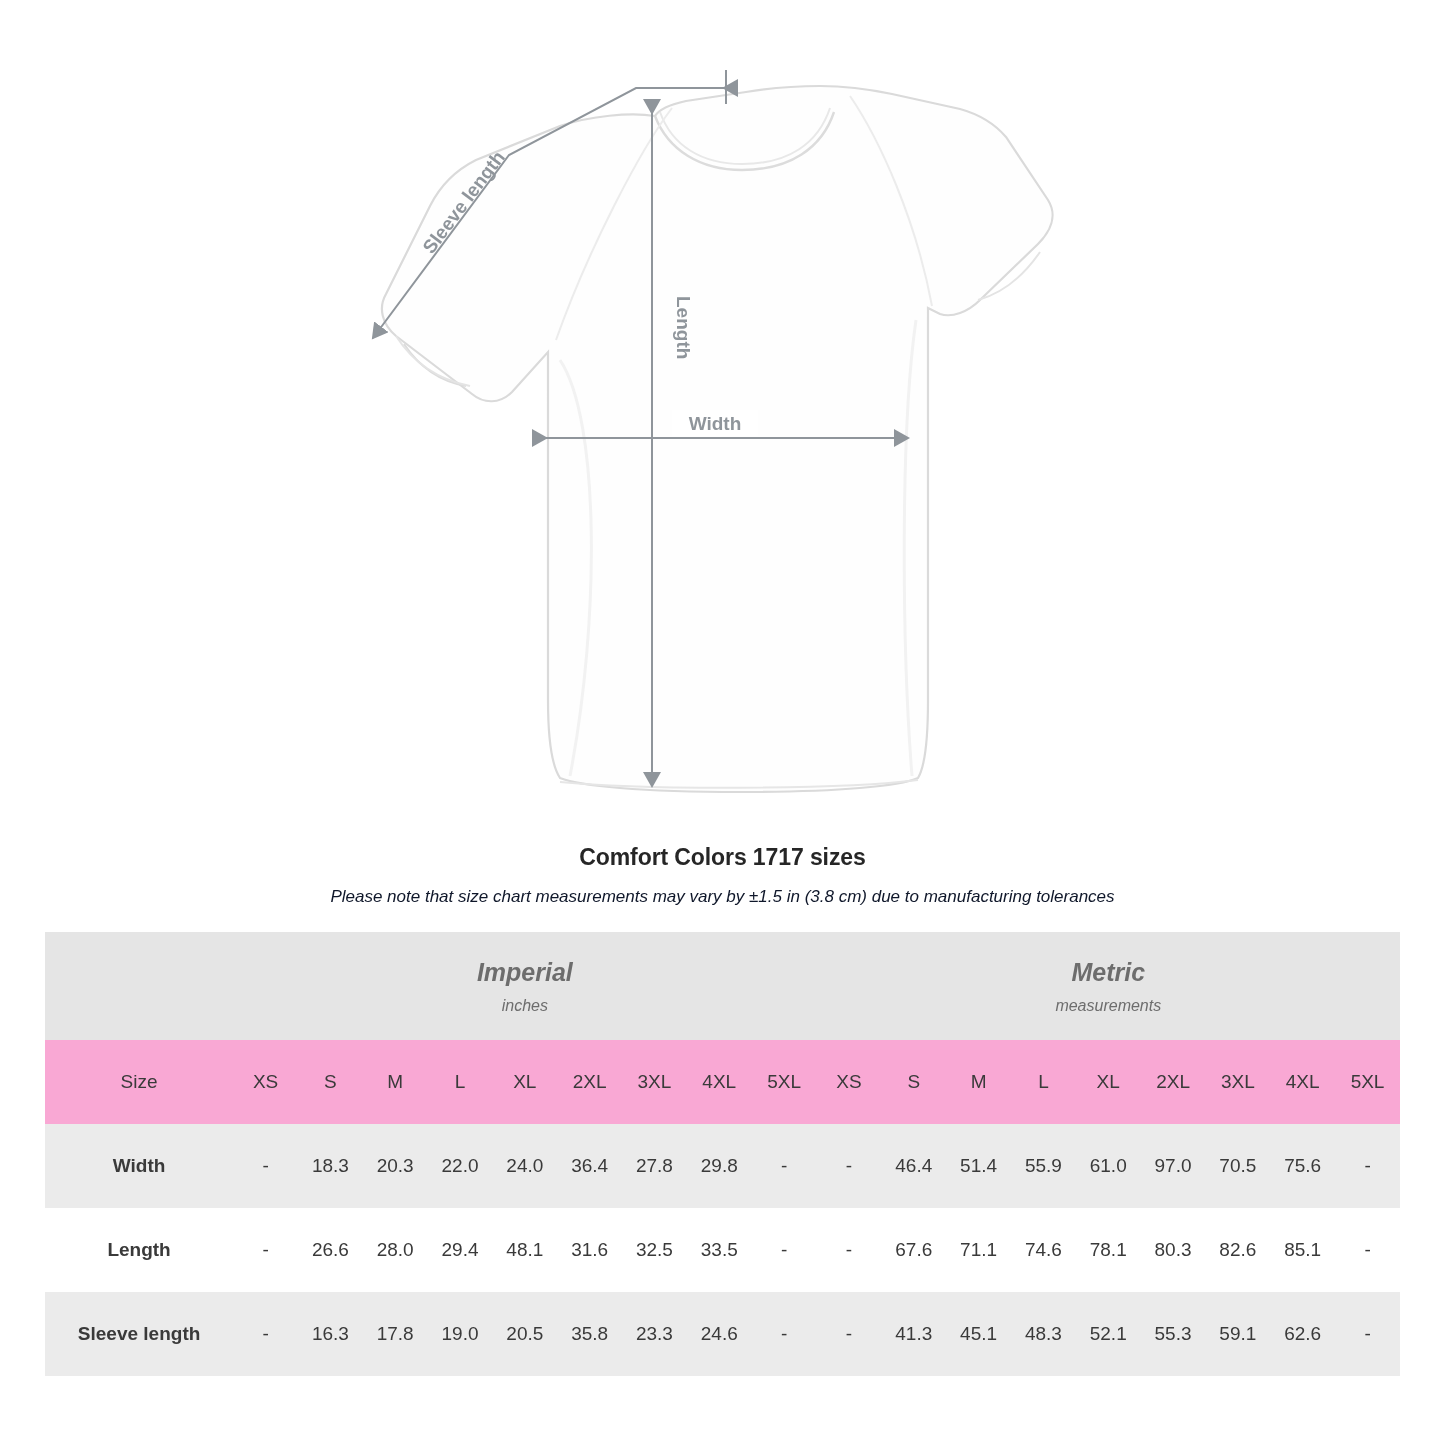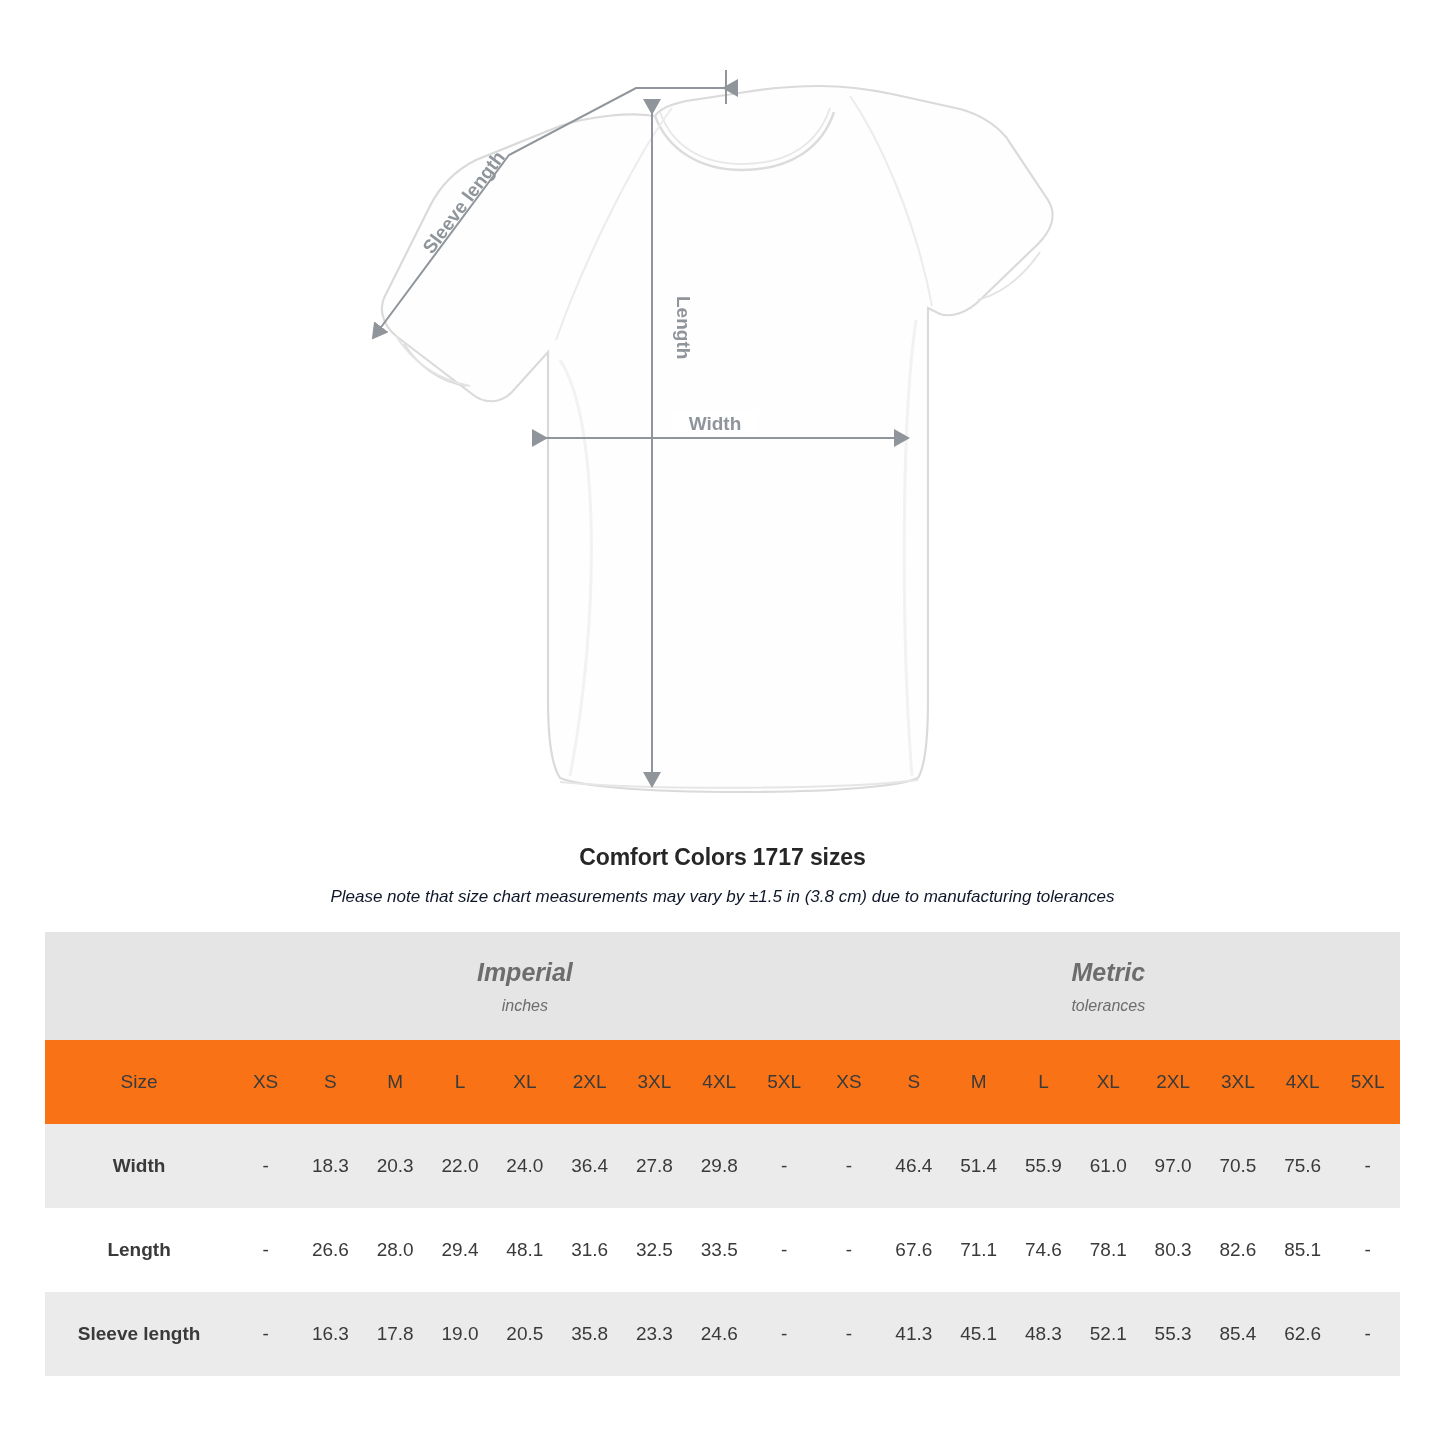--- a/index.html
+++ b/index.html
@@ -80,21 +80,21 @@
     font-size: 16px;
     font-style: italic;
     color: #6d6d6d;
     margin-top: 8px;
   }
   .head-row td {
     height: 84px;
     font-size: 19px;
     font-weight: bold;
     color: #3a3a3a;
-    background: #f97316;
+    background: #f9a8d4;
   }
   .head-row td.rowlabel {
     font-size: 19px;
   }
   .data-row td {
     height: 84px;
     font-size: 19px;
     color: #3a3a3a;
   }
   .data-row.alt td {
@@ -220,21 +220,21 @@
       <tbody>
 
         <tr class="unit-row">
           <td></td>
           <td colspan="9">
             <div class="unit-name">Imperial</div>
             <div class="unit-sub">inches</div>
           </td>
           <td colspan="9">
             <div class="unit-name">Metric</div>
-            <div class="unit-sub">tolerances</div>
+            <div class="unit-sub">measurements</div>
           </td>
         </tr>
 
         <tr class="head-row">
           <td class="rowlabel">Size</td>
           <td>XS</td>
           <td>S</td>
           <td>M</td>
           <td>L</td>
           <td>XL</td>
@@ -307,21 +307,21 @@
           <td>35.8</td>
           <td>23.3</td>
           <td>24.6</td>
           <td>-</td>
           <td>-</td>
           <td>41.3</td>
           <td>45.1</td>
           <td>48.3</td>
           <td>52.1</td>
           <td>55.3</td>
-          <td>85.4</td>
+          <td>59.1</td>
           <td>62.6</td>
           <td>-</td>
         </tr>
       </tbody>
     </table>
   </div>
 
 </div>
 
 </body></html>

